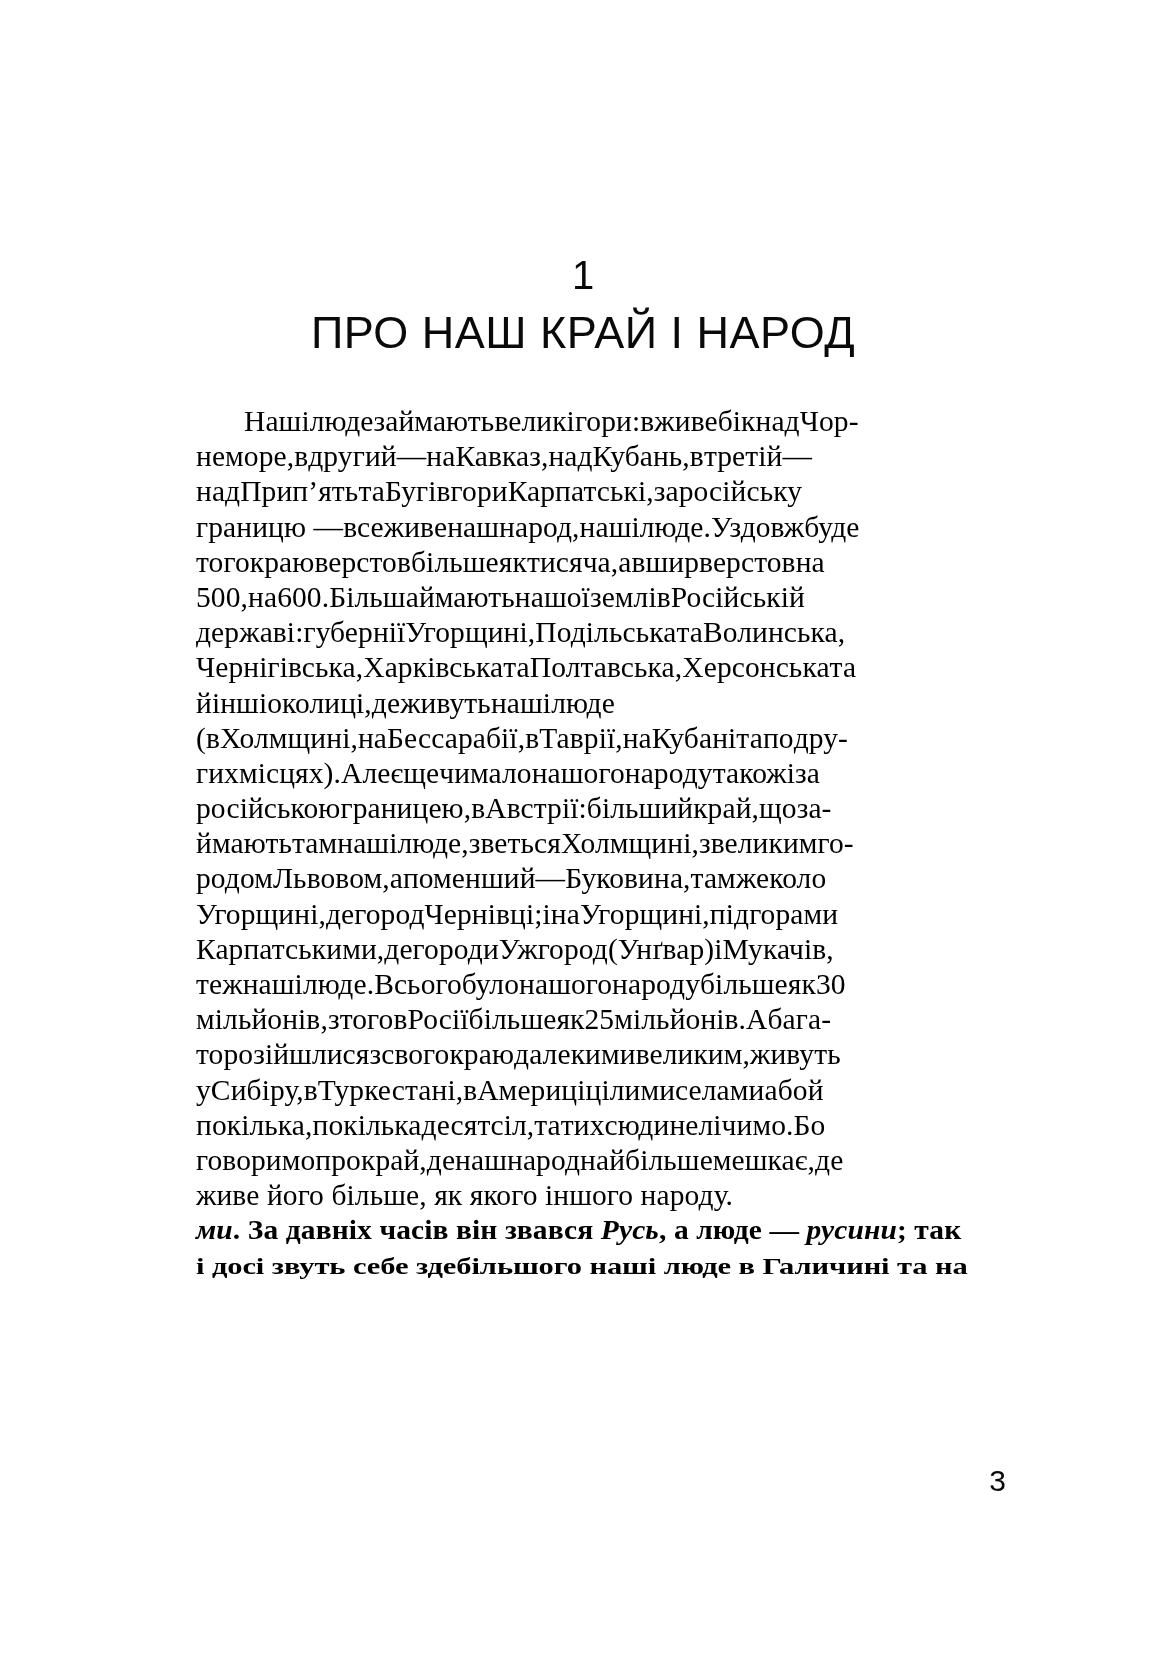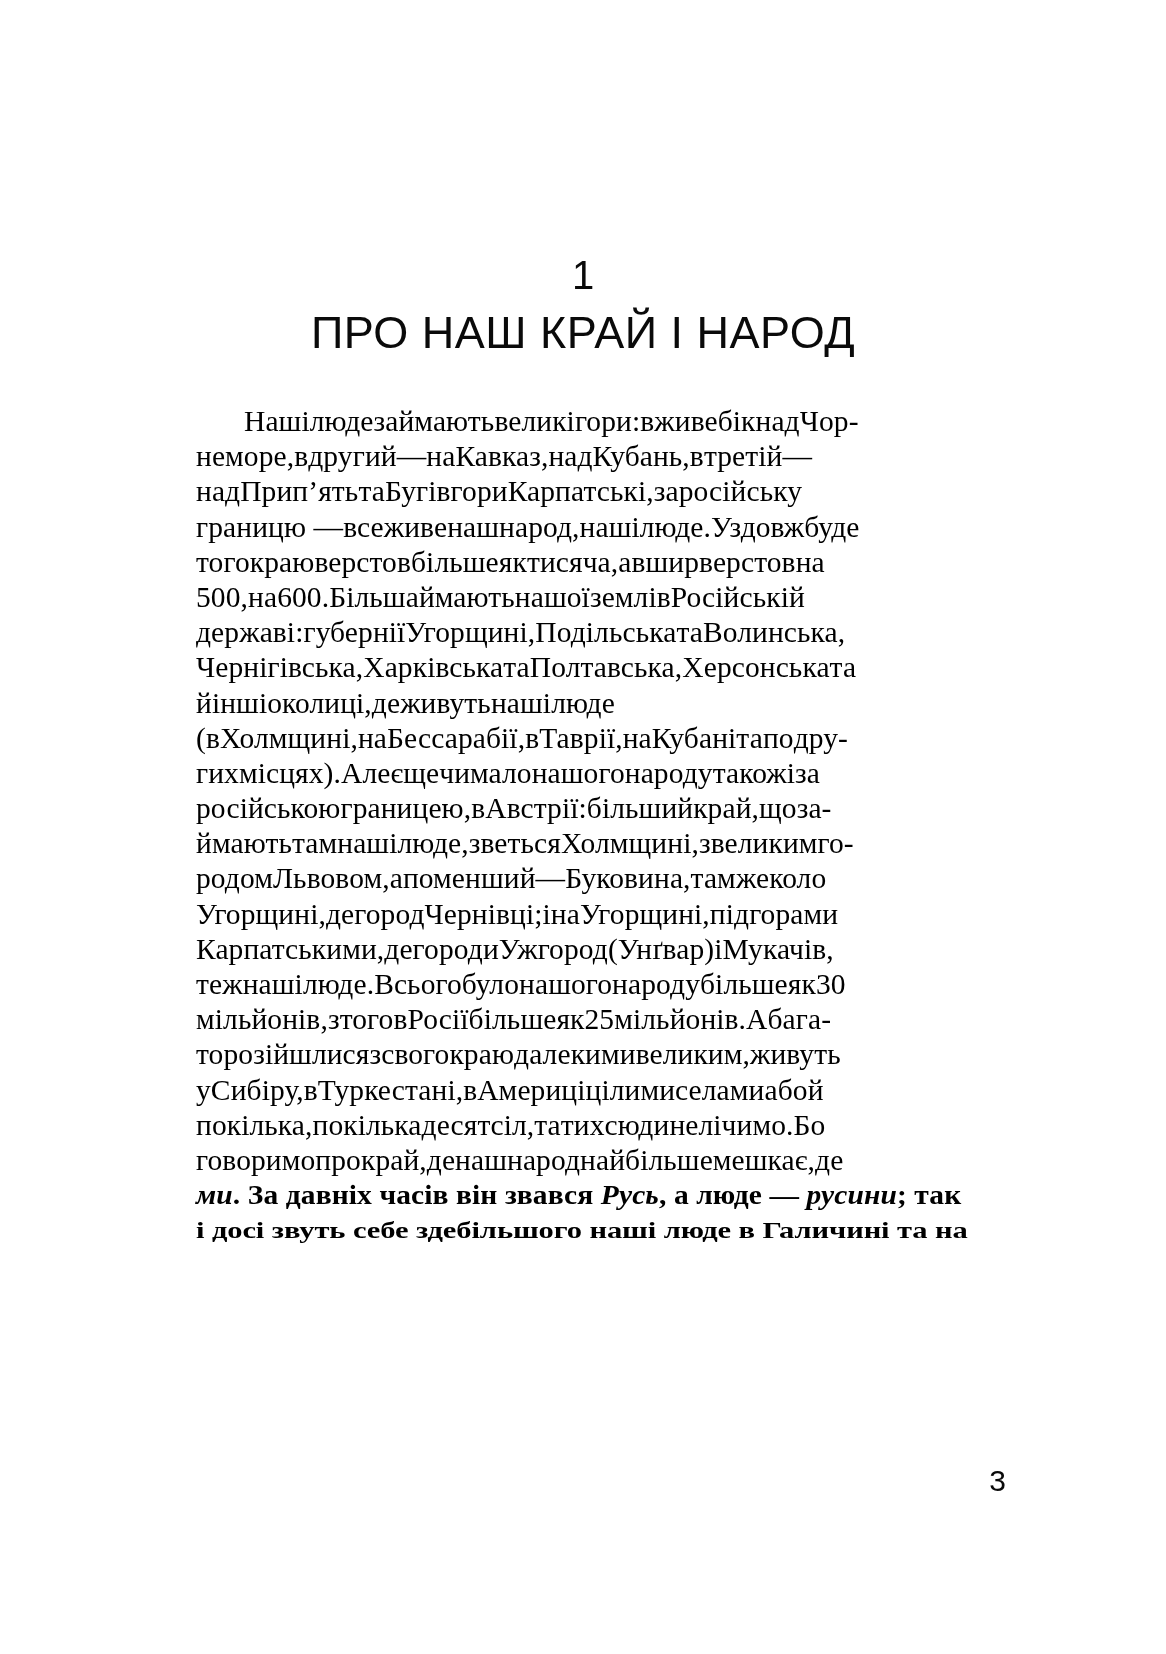--- a/index.html
+++ b/index.html
@@ -378,20 +378,21 @@
           <span>про</span>
           <span>край,</span>
           <span>де</span>
           <span>наш</span>
           <span>народ</span>
           <span>найбільше</span>
           <span>мешкає,</span>
           <span>де</span>
       </div>
 
+      <div class="line last">живе його більше, як якого іншого народу.</div>
     </div>
 
     <div>
 
 
       <div class="line semi"><span class="it">ми</span><span>. За давніх часів він звався </span><span class="it">Русь</span><span>, а люде — </span><span class="it">русини</span><span>; так</span>
       </div>
 
       <div class="line distort">і досі звуть себе здебільшого наші люде в Галичині та на</div>
     </div>

